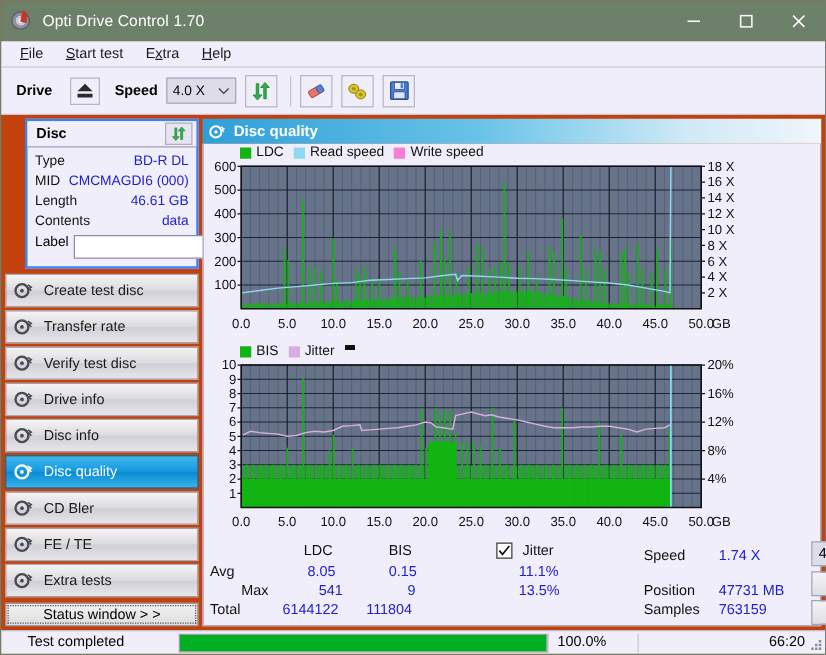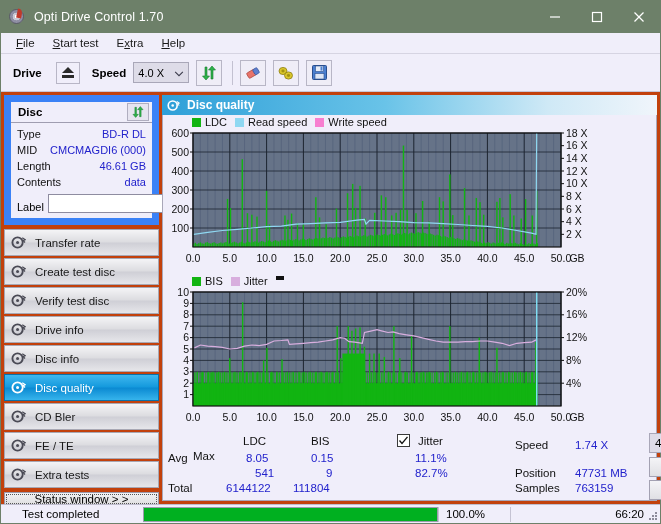--- a/index.html
+++ b/index.html
@@ -82,32 +82,32 @@
   }
   .tb-btn {
     width: 26px; height: 26px; border: 1px solid #b8b6c6; background: #efedf7;
     display: flex; align-items: center; justify-content: center; margin-left: 7px;
   }
   .tb-sep { width:1px; height: 24px; background: #c3c1d1; margin-left: 10px; }
   
   .body-row { display: flex; flex: 1; min-height: 0; padding: 3px; gap: 3px; }
   
   .sidebar { width: 155px; display: flex; flex-direction: column; flex: none; }
-  .disc-panel { border: 7px solid #3b82f6; background: #f0eefa; }
+  .disc-panel { border: 2px solid #3b82f6; background: #f0eefa; margin-left: 16px; }
   .disc-head {
     height: 21px; display: flex; align-items: center; padding: 0 3px;
     border-bottom: 1px solid #9f9db0; background: #f0eefa;
   }
   .disc-head-title { font-weight: bold; font-size: 11.5px; margin-left: 4px; }
   .refresh-btn { margin-left: auto; width: 22px; height: 18px; border: 1px solid #b0aec0; background: #e6e4f0; display:flex;align-items:center;justify-content:center; }
   .disc-rows { padding: 4px 6px 5px 6px; }
   .drow { display: flex; justify-content: space-between; align-items: center; font-size: 11px; line-height: 15px; margin-bottom: 1px; }
   .drow .k { color: #121212; }
   .drow .v { color: #2222cc; }
-  .label-row { display: flex; align-items: flex-end; margin-top: 3px; gap: 4px; }
+  .label-row { display: flex; align-items: flex-start; margin-top: 3px; gap: 4px; }
   .label-row .k { font-size: 11px; }
   .label-input { flex: 1; height: 19px; background: #ffffff; border: 1px solid #8e8ca0; }
   .cd-btn { width: 22px; height: 20px; border: 1px solid #b0aec0; background:#e6e4f0; display:flex;align-items:center;justify-content:center; }
   .cd-glyph { width: 14px; height: 14px; border-radius: 50%;
      background: radial-gradient(circle, #fdfbe2 0 20%, #d8d05a 22% 48%, #b9ae2e 50% 86%, #efe9a6 88% 100%);
      border: 1px solid #8b842a; }
   .navlist { margin-top: 4px; display: flex; flex-direction: column; gap: 2px; }
   .navbtn {
     height: 27px; display: flex; align-items: center;
     background: linear-gradient(#f4f4f6, #dcdce0 48%, #cfcfd6 52%, #e6e6ea);
@@ -297,29 +297,29 @@
         </div>
       </div>
 
       <div class="navlist">
         <div class="navbtn">
           <svg width="15" height="15" viewBox="0 0 16 16">
               <circle cx="7" cy="8" r="5.5" fill="none" stroke="#4a4a55" stroke-width="2"></circle>
               <circle cx="7" cy="8" r="1.6" fill="#4a4a55"></circle>
               <path d="M12 3 l3 2 -2 1 2 2" fill="none" stroke="#4a4a55" stroke-width="1.3"></path>
             </svg>
-          <span class="nav-label">Transfer rate</span>
+          <span class="nav-label">Create test disc</span>
         </div>
         <div class="navbtn">
           <svg width="15" height="15" viewBox="0 0 16 16">
               <circle cx="7" cy="8" r="5.5" fill="none" stroke="#4a4a55" stroke-width="2"></circle>
               <circle cx="7" cy="8" r="1.6" fill="#4a4a55"></circle>
               <path d="M12 3 l3 2 -2 1 2 2" fill="none" stroke="#4a4a55" stroke-width="1.3"></path>
             </svg>
-          <span class="nav-label">Create test disc</span>
+          <span class="nav-label">Transfer rate</span>
         </div>
         <div class="navbtn">
           <svg width="15" height="15" viewBox="0 0 16 16">
               <circle cx="7" cy="8" r="5.5" fill="none" stroke="#4a4a55" stroke-width="2"></circle>
               <circle cx="7" cy="8" r="1.6" fill="#4a4a55"></circle>
               <path d="M12 3 l3 2 -2 1 2 2" fill="none" stroke="#4a4a55" stroke-width="1.3"></path>
             </svg>
           <span class="nav-label">Verify test disc</span>
         </div>
         <div class="navbtn">
@@ -1140,38 +1140,38 @@
                 <text x="414" y="133" text-anchor="middle" font-size="10.5" font-family="&quot;Liberation Sans&quot;, sans-serif" fill="#111">GB</text>
               </svg>
           </div>
         </div>
 
         <div class="stats" style="height:64px;">
           <div class="stats-left">
             <span class="st-col-h" style="left:80px;top:2px;">LDC</span>
             <span class="st-col-h" style="left:148px;top:2px;">BIS</span>
             <span class="st-k" style="left:5px;top:19px;">Avg</span>
-            <span class="st-k" style="left:5px;top:17px;padding-left:25px;">Max</span>
+            <span class="st-k" style="left:5px;top:34px;padding-left:25px;">Max</span>
             <span class="st-k" style="left:5px;top:49px;">Total</span>
             <span class="st-v" style="left:83px;top:19px;">8.05</span>
             <span class="st-v" style="left:92px;top:34px;">541</span>
             <span class="st-v" style="left:63px;top:49px;">6144122</span>
             <span class="st-v" style="left:148px;top:19px;">0.15</span>
             <span class="st-v" style="left:163px;top:34px;">9</span>
             <span class="st-v" style="left:130px;top:49px;">111804</span>
           </div>
           <div class="stats-mid">
             <span class="chk" style="position:absolute;left:4px;top:1px;">
               <svg width="11" height="11" viewBox="0 0 11 11">
                   <polyline points="1.5,5.5 4,8.5 9.5,1.8" fill="none" stroke="#111" stroke-width="1.3"></polyline>
                 </svg>
             </span>
             <span class="st-k" style="position:absolute;left:25px;top:2px;">Jitter</span>
             <span class="st-v" style="position:absolute;left:22px;top:19px;">11.1%</span>
-            <span class="st-v" style="position:absolute;left:22px;top:34px;">82.7%</span>
+            <span class="st-v" style="position:absolute;left:22px;top:34px;">13.5%</span>
           </div>
           <div class="stats-right">
             <span class="st-k" style="position:absolute;left:2px;top:6px;">Speed</span>
             <span class="st-v" style="position:absolute;left:62px;top:6px;">1.74 X</span>
             <span class="st-k" style="position:absolute;left:2px;top:34px;">Position</span>
             <span class="st-v" style="position:absolute;left:62px;top:34px;">47731 MB</span>
             <span class="st-k" style="position:absolute;left:2px;top:49px;">Samples</span>
             <span class="st-v" style="position:absolute;left:62px;top:49px;">763159</span>
             <div class="sel-std" style="position:absolute;left:136px;top:0px;width:80px;height:20px;">
               <span>4.0 X</span>

